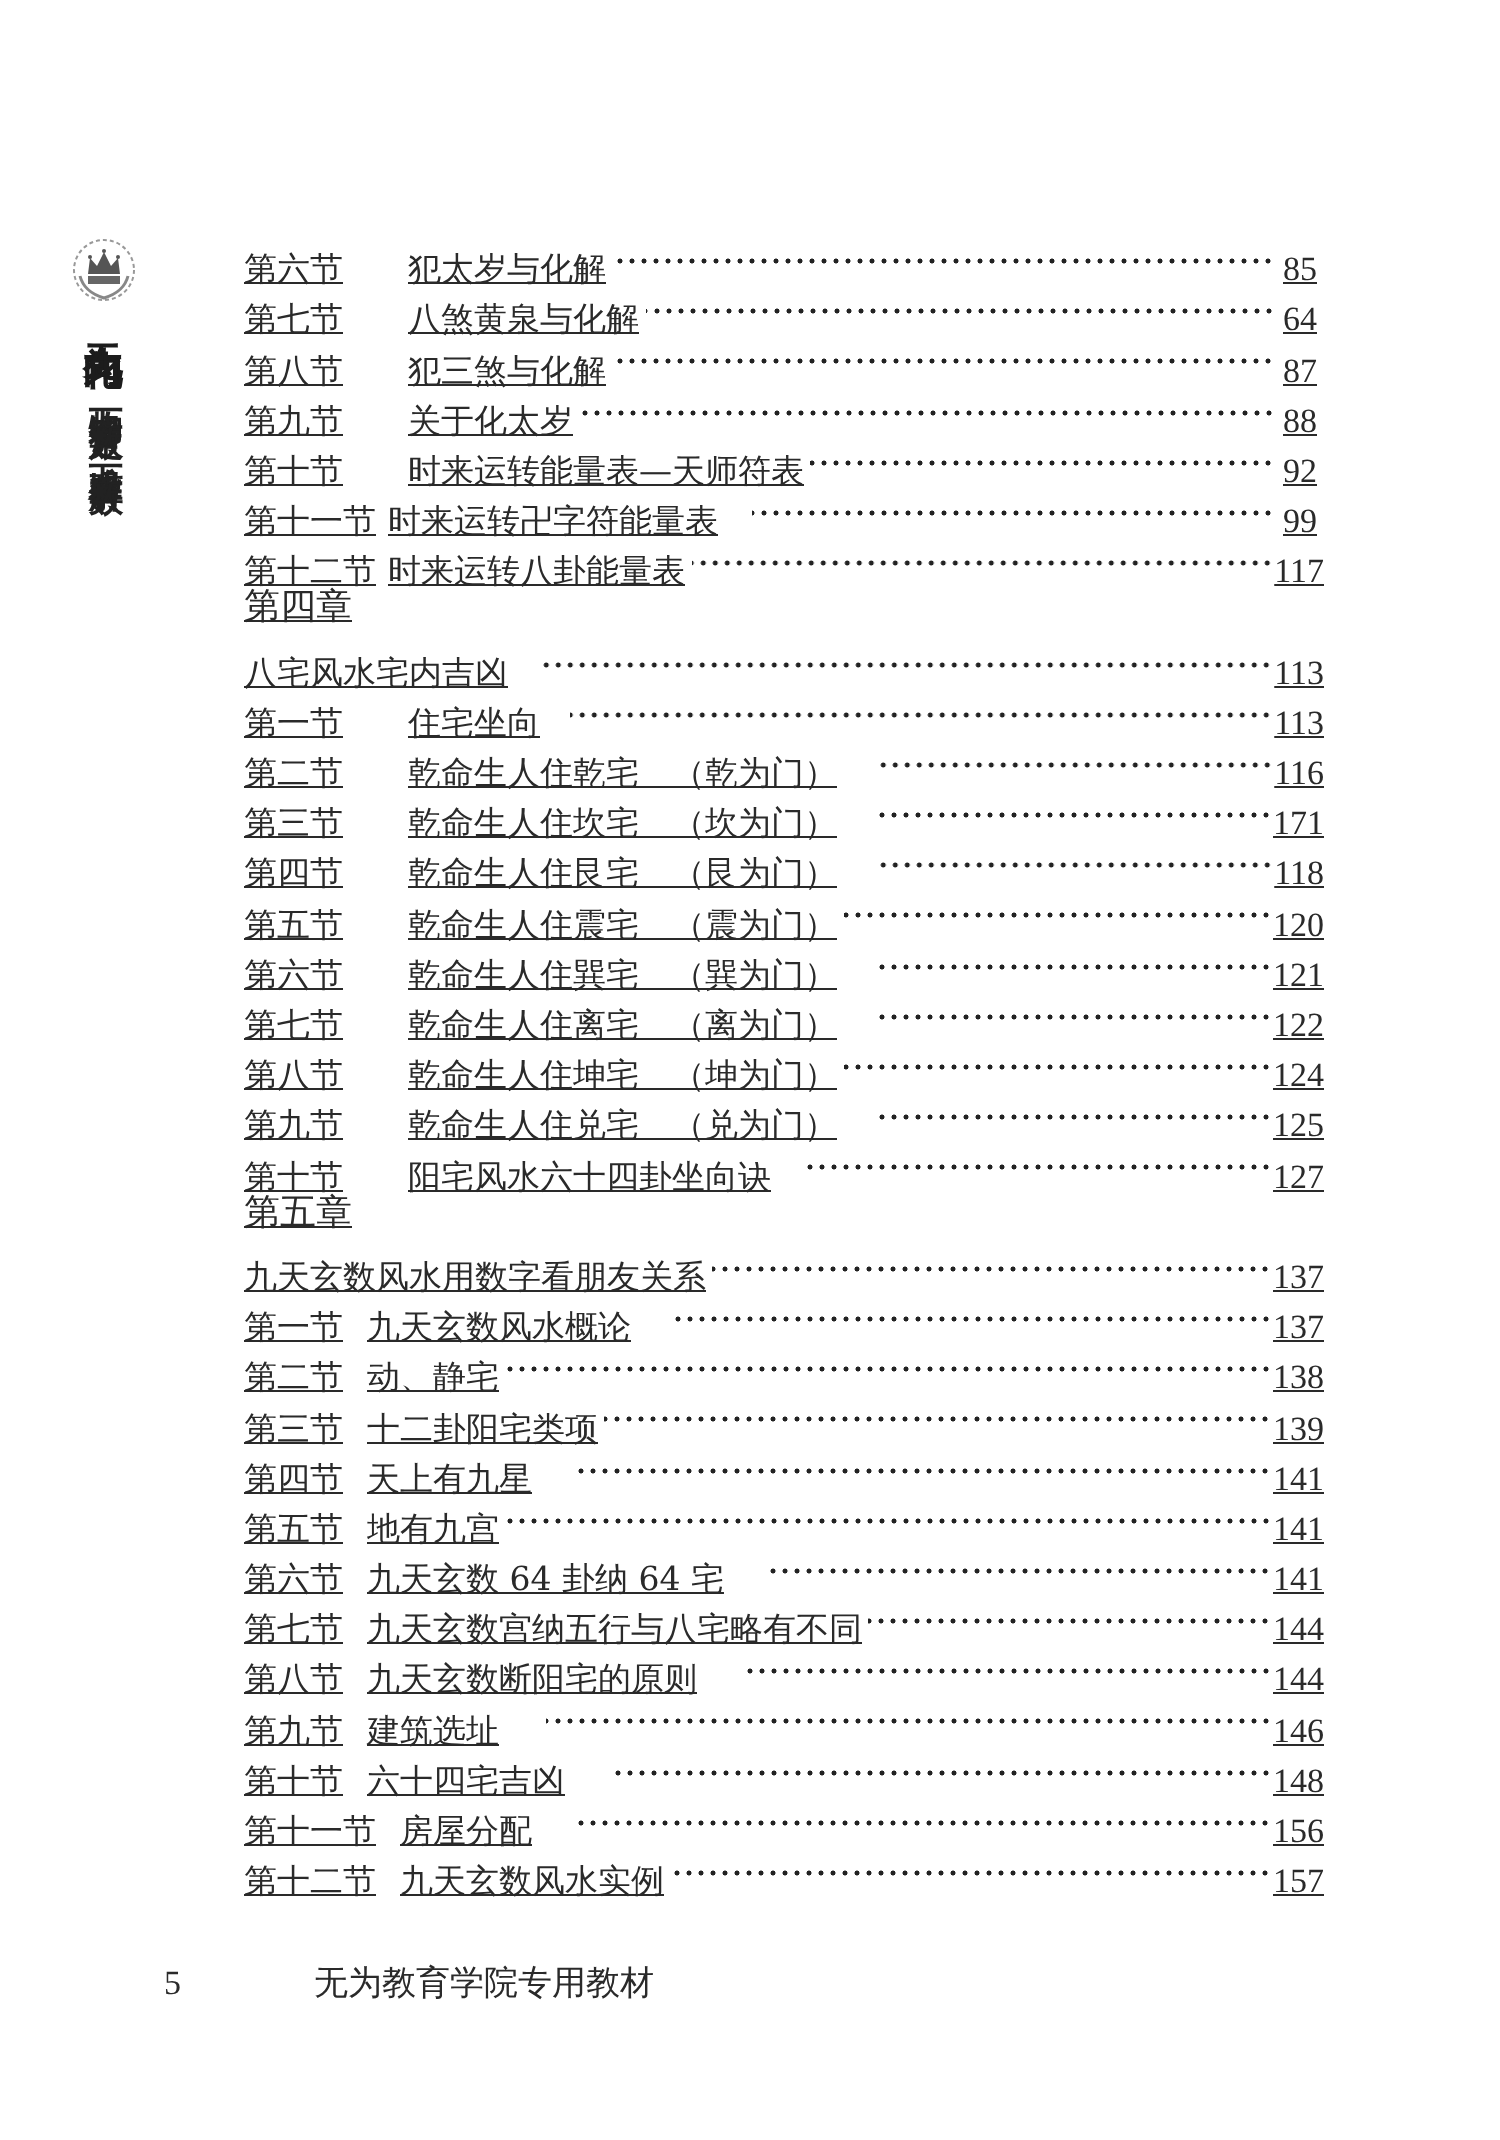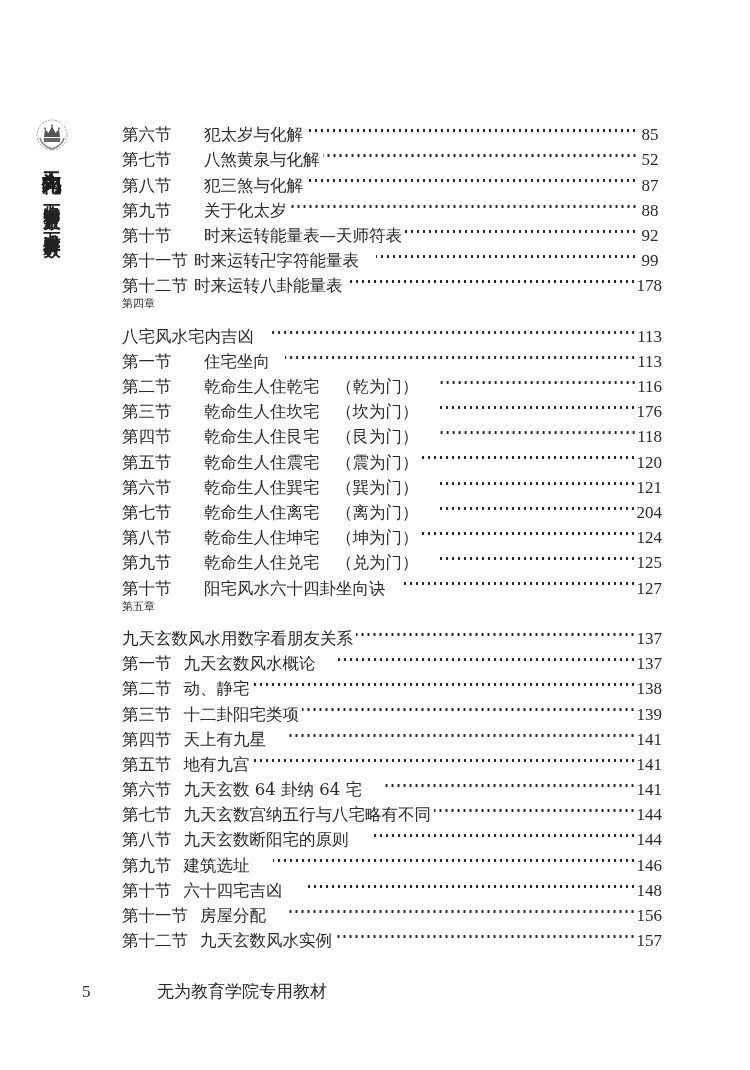--- a/index.html
+++ b/index.html
@@ -49,20 +49,21 @@
       line-height: 1;
     }
     .vtitle { margin-bottom: 30px; }
     .vmotto.m1 { margin-bottom: 16px; }
 
     .toc {
       position: absolute;
       left: 122px;
       top: 115px;
       width: 540px;
+      text-decoration: underline;
     }
     .row {
       display: flex;
       align-items: baseline;
       height: 25.2px;
       font-size: 16.5px;
       line-height: 25.2px;
       white-space: nowrap;
     }
     .sec {
@@ -96,21 +97,21 @@
     .page {
       flex: 0 0 auto;
       min-width: 24px;
       text-align: center;
       font-family: "Liberation Serif", "DejaVu Serif", serif;
       font-size: 17px;
       color: #2a2a2a;
     }
     .chapter {
       height: 25.2px;
-      font-size: 11px;
+      font-size: 18px;
       line-height: 25.2px;
       color: #2a2a2a;
     }
     .footer {
       position: absolute;
       top: 980px;
       left: 82px;
       font-size: 17px;
       color: #2a2a2a;
       display: flex;
@@ -146,21 +147,21 @@
   <div class="row">
     <span class="sec w1">第六节</span>
     <span class="title">犯太岁与化解</span>
     <span class="dots"></span>
     <span class="page">85</span>
   </div>
   <div class="row">
     <span class="sec w1">第七节</span>
     <span class="title">八煞黄泉与化解</span>
     <span class="dots"></span>
-    <span class="page">52</span>
+    <span class="page">64</span>
   </div>
   <div class="row">
     <span class="sec w1">第八节</span>
     <span class="title">犯三煞与化解</span>
     <span class="dots"></span>
     <span class="page">87</span>
   </div>
   <div class="row">
     <span class="sec w1">第九节</span>
     <span class="title">关于化太岁</span>
@@ -176,21 +177,21 @@
   <div class="row">
     <span class="sec" style="margin-right:6px">第十一节</span>
     <span class="title" style="margin-right:14px">时来运转卍字符能量表</span>
     <span class="dots"></span>
     <span class="page">99</span>
   </div>
   <div class="row">
     <span class="sec" style="margin-right:6px">第十二节</span>
     <span class="title">时来运转八卦能量表</span>
     <span class="dots"></span>
-    <span class="page">178</span>
+    <span class="page">117</span>
   </div>
 
   <div class="chapter">第四章</div>
   <div class="row">
     <span class="title" style="margin-right:12px">八宅风水宅内吉凶</span>
     <span class="dots"></span>
     <span class="page">113</span>
   </div>
   <div class="row">
     <span class="sec w1">第一节</span>
@@ -201,21 +202,21 @@
   <div class="row">
     <span class="sec w1">第二节</span>
     <span class="title" style="margin-right:16px">乾命生人住乾宅　（乾为门）</span>
     <span class="dots"></span>
     <span class="page">116</span>
   </div>
   <div class="row">
     <span class="sec w1">第三节</span>
     <span class="title" style="margin-right:16px">乾命生人住坎宅　（坎为门）</span>
     <span class="dots"></span>
-    <span class="page">176</span>
+    <span class="page">171</span>
   </div>
   <div class="row">
     <span class="sec w1">第四节</span>
     <span class="title" style="margin-right:16px">乾命生人住艮宅　（艮为门）</span>
     <span class="dots"></span>
     <span class="page">118</span>
   </div>
   <div class="row">
     <span class="sec w1">第五节</span>
     <span class="title" style="">乾命生人住震宅　（震为门）</span>
@@ -225,21 +226,21 @@
   <div class="row">
     <span class="sec w1">第六节</span>
     <span class="title" style="margin-right:16px">乾命生人住巽宅　（巽为门）</span>
     <span class="dots"></span>
     <span class="page">121</span>
   </div>
   <div class="row">
     <span class="sec w1">第七节</span>
     <span class="title" style="margin-right:16px">乾命生人住离宅　（离为门）</span>
     <span class="dots"></span>
-    <span class="page">204</span>
+    <span class="page">122</span>
   </div>
   <div class="row">
     <span class="sec w1">第八节</span>
     <span class="title" style="">乾命生人住坤宅　（坤为门）</span>
     <span class="dots"></span>
     <span class="page">124</span>
   </div>
   <div class="row">
     <span class="sec w1">第九节</span>
     <span class="title" style="margin-right:16px">乾命生人住兑宅　（兑为门）</span>

